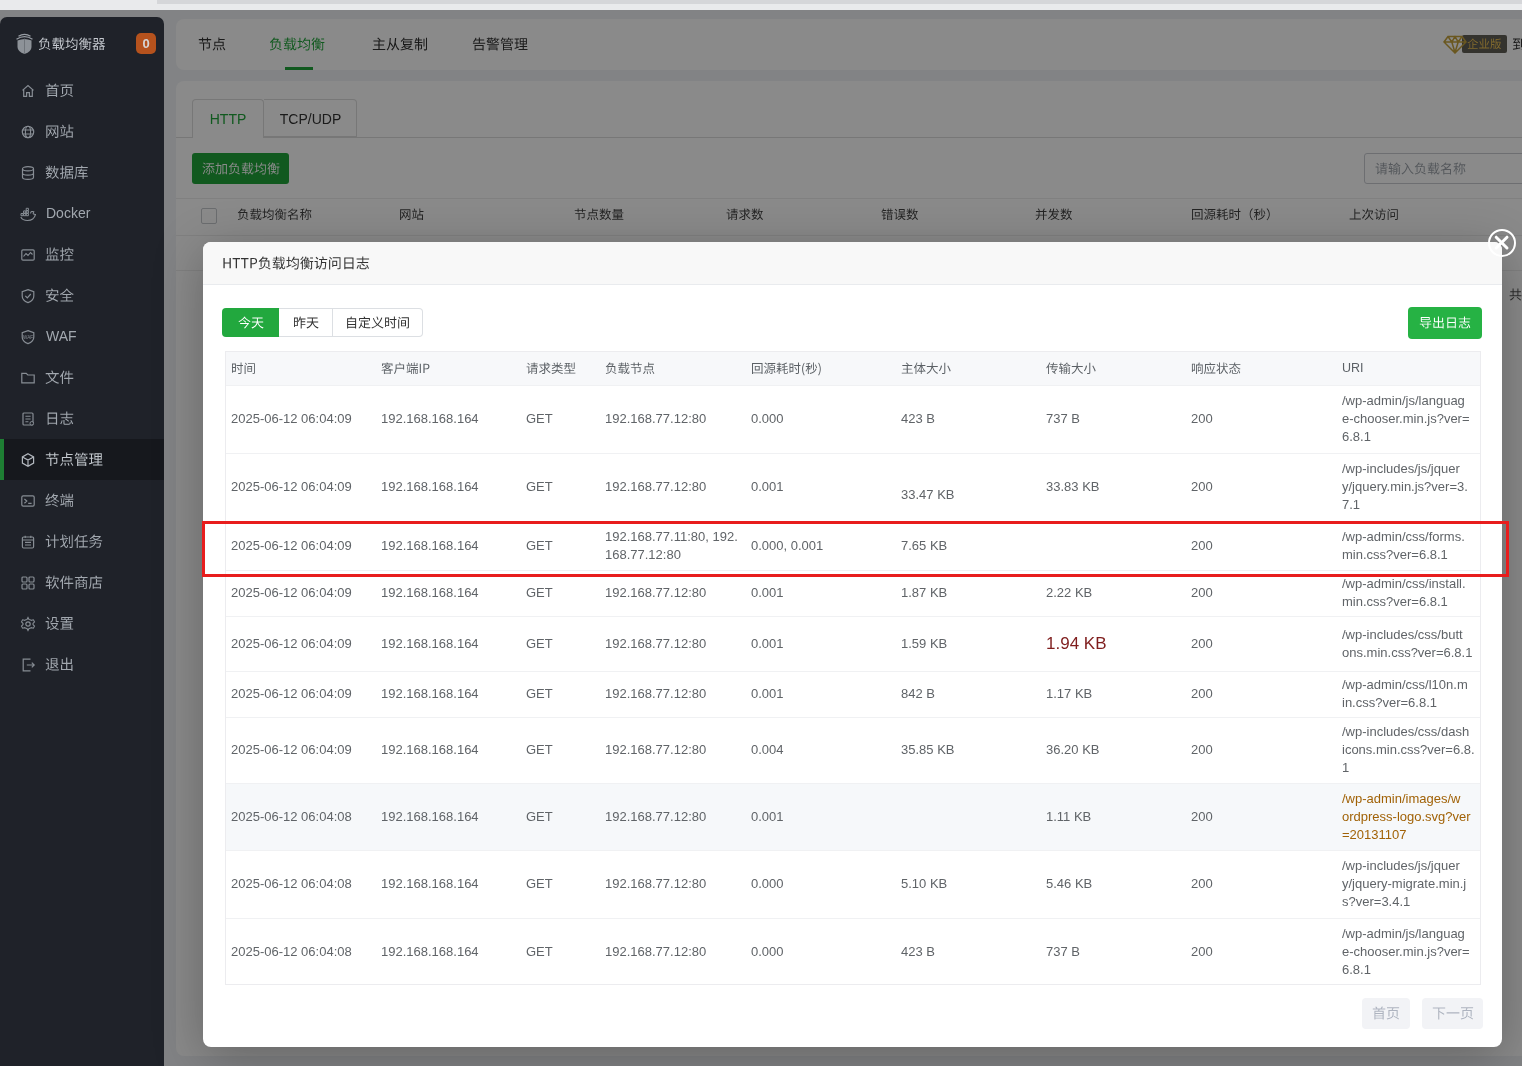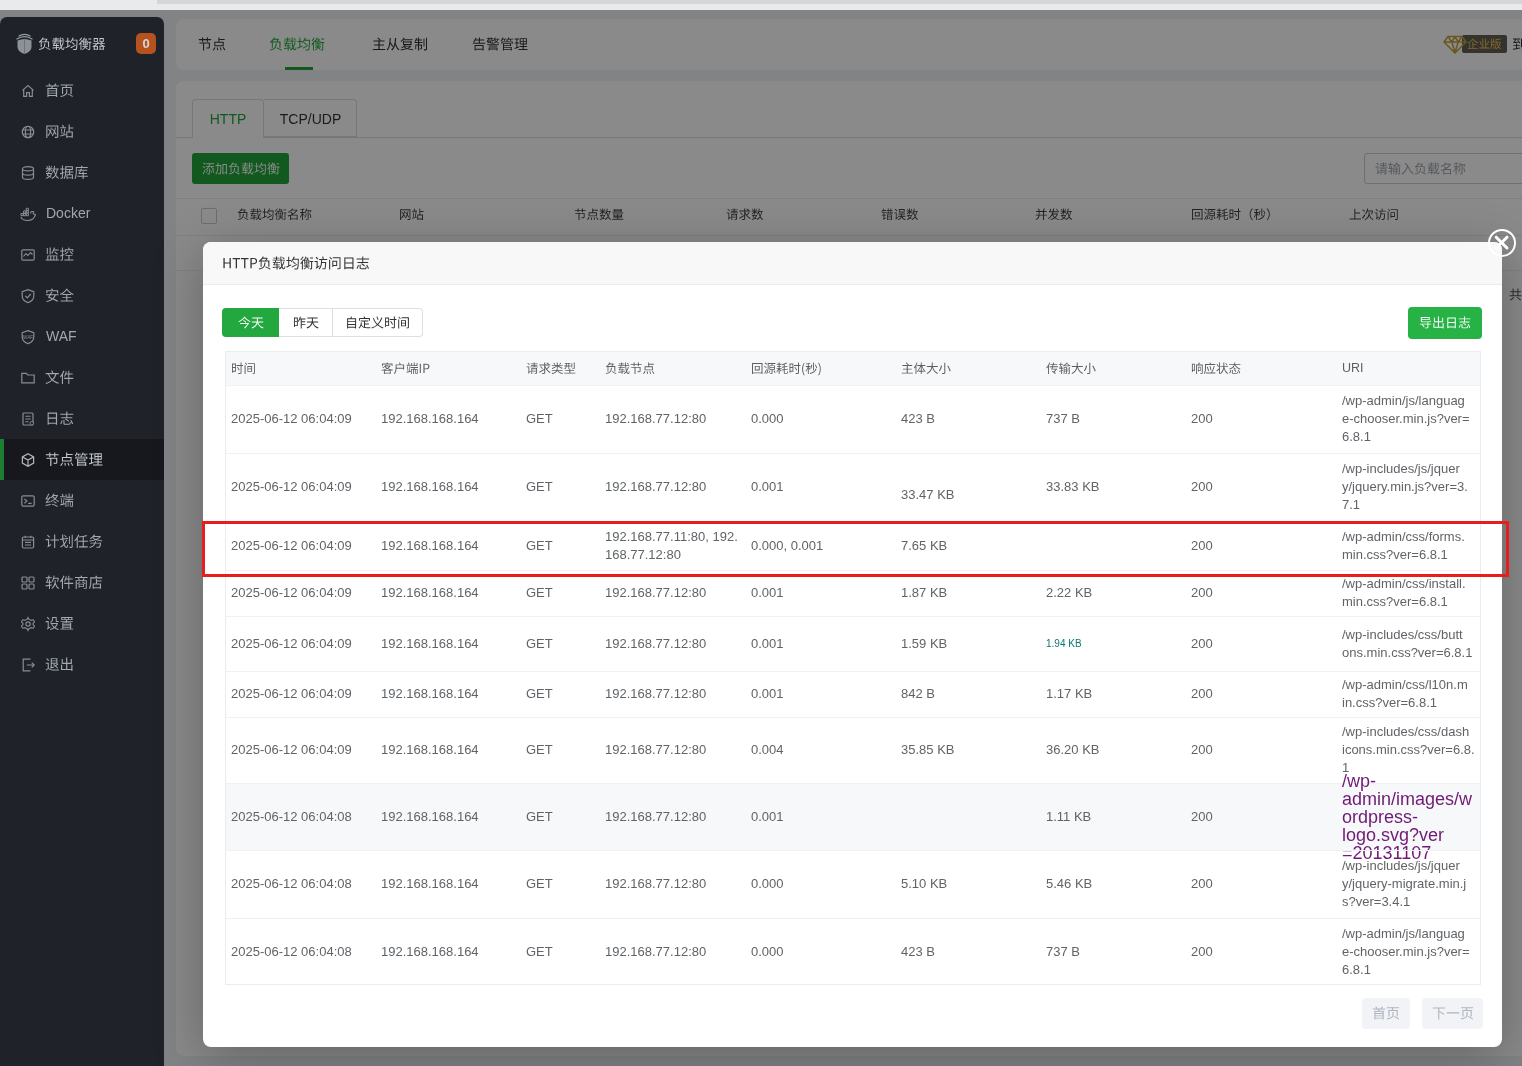--- a/index.html
+++ b/index.html
@@ -490,21 +490,21 @@
 <div class="abs flexc" style="left:402px;top:374px;height:55px">
         <div style="font-size:13px;color:#606468;line-height:18px;width:135px">192.168.77.12:80</div>
       </div>
 <div class="abs flexc" style="left:548px;top:374px;height:55px">
         <div style="font-size:13px;color:#606468;line-height:18px;width:140px">0.001</div>
       </div>
 <div class="abs flexc" style="left:698px;top:374px;height:55px">
         <div style="font-size:13px;color:#606468;line-height:18px;width:135px">1.59 KB</div>
       </div>
 <div class="abs flexc" style="left:843px;top:374px;height:55px">
-        <div style="font-size:10px;color:#0f766e;line-height:18px;width:135px">1.94 KB</div>
+        <div style="font-size:17px;color:#7f1d1d;line-height:18px;width:135px">1.94 KB</div>
       </div>
 <div class="abs flexc" style="left:988px;top:374px;height:55px">
         <div style="font-size:13px;color:#606468;line-height:18px;width:140px">200</div>
       </div>
 <div class="abs flexc" style="left:1139px;top:374px;height:55px">
         <div style="font-size:13px;color:#606468;line-height:18px;width:133px">/wp-includes/css/butt<br>ons.min.css?ver=6.8.1</div>
       </div>
 <div class="abs" style="left:23px;top:429px;width:1254px;height:46px;border-top:1px solid #f0f1f3"></div>
 <div class="abs flexc" style="left:28px;top:429px;height:46px">
         <div style="font-size:13px;color:#606468;line-height:18px;width:145px">2025-06-12 06:04:09</div>
@@ -577,21 +577,21 @@
 <div class="abs flexc" style="left:548px;top:541px;height:67px">
         <div style="font-size:13px;color:#606468;line-height:18px;width:140px">0.001</div>
       </div>
 <div class="abs flexc" style="left:843px;top:541px;height:67px">
         <div style="font-size:13px;color:#606468;line-height:18px;width:135px">1.11 KB</div>
       </div>
 <div class="abs flexc" style="left:988px;top:541px;height:67px">
         <div style="font-size:13px;color:#606468;line-height:18px;width:140px">200</div>
       </div>
 <div class="abs flexc" style="left:1139px;top:541px;height:67px">
-        <div style="font-size:18px;color:#701a75;line-height:18px;width:133px">/wp-admin/images/w<br>ordpress-logo.svg?ver<br>=20131107</div>
+        <div style="font-size:13px;color:#a16207;line-height:18px;width:133px">/wp-admin/images/w<br>ordpress-logo.svg?ver<br>=20131107</div>
       </div>
 <div class="abs" style="left:23px;top:608px;width:1254px;height:68px;border-top:1px solid #f0f1f3"></div>
 <div class="abs flexc" style="left:28px;top:608px;height:68px">
         <div style="font-size:13px;color:#606468;line-height:18px;width:145px">2025-06-12 06:04:08</div>
       </div>
 <div class="abs flexc" style="left:178px;top:608px;height:68px">
         <div style="font-size:13px;color:#606468;line-height:18px;width:135px">192.168.168.164</div>
       </div>
 <div class="abs flexc" style="left:323px;top:608px;height:68px">
         <div style="font-size:13px;color:#606468;line-height:18px;width:70px">GET</div>

